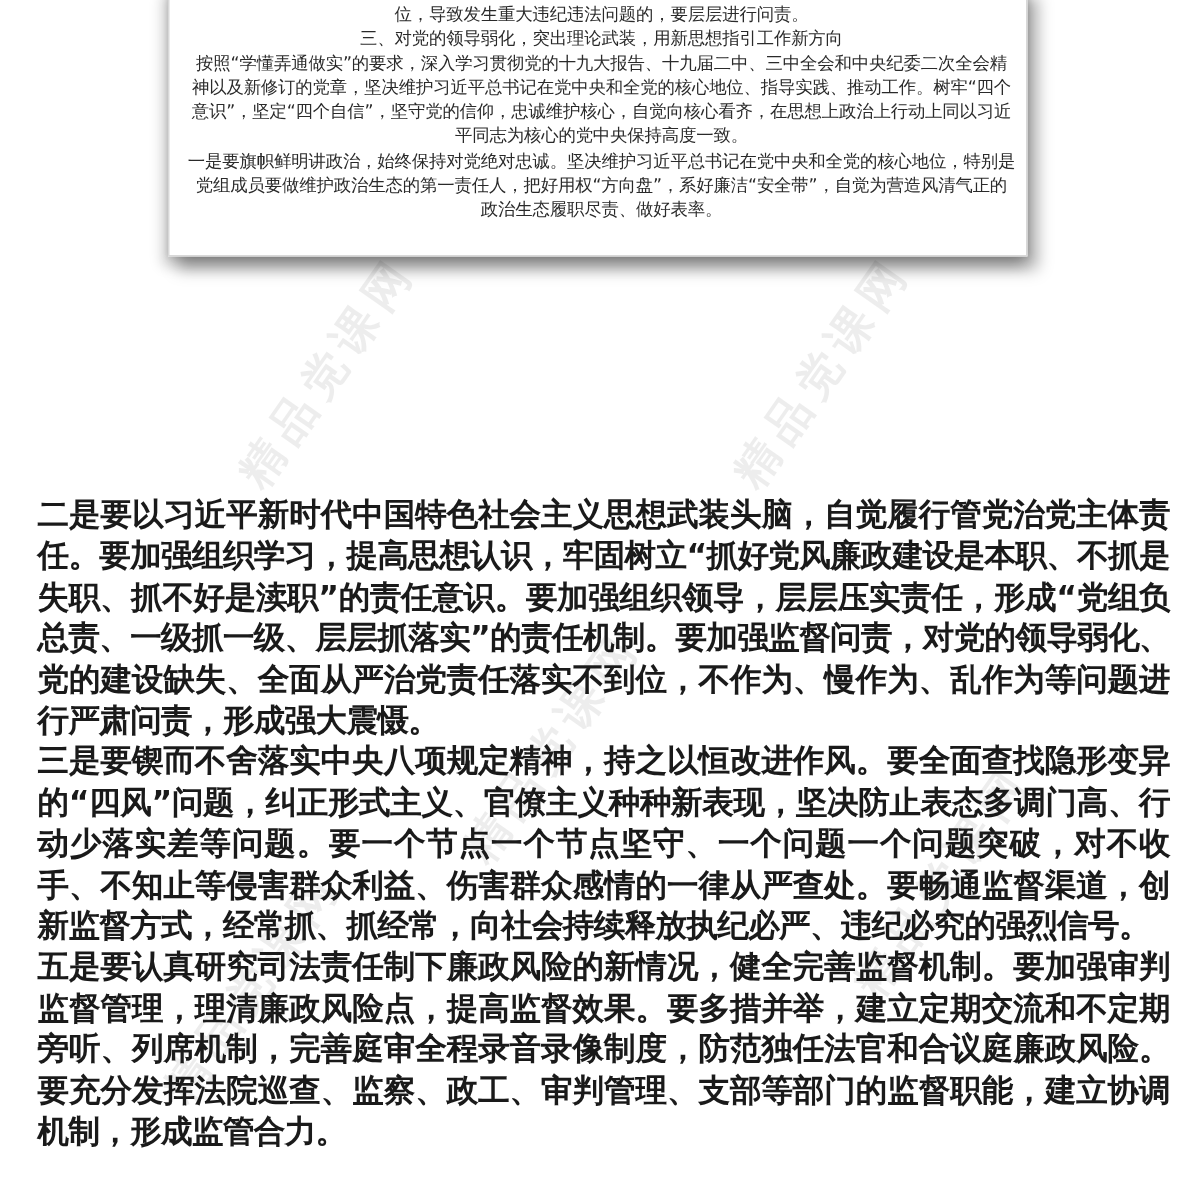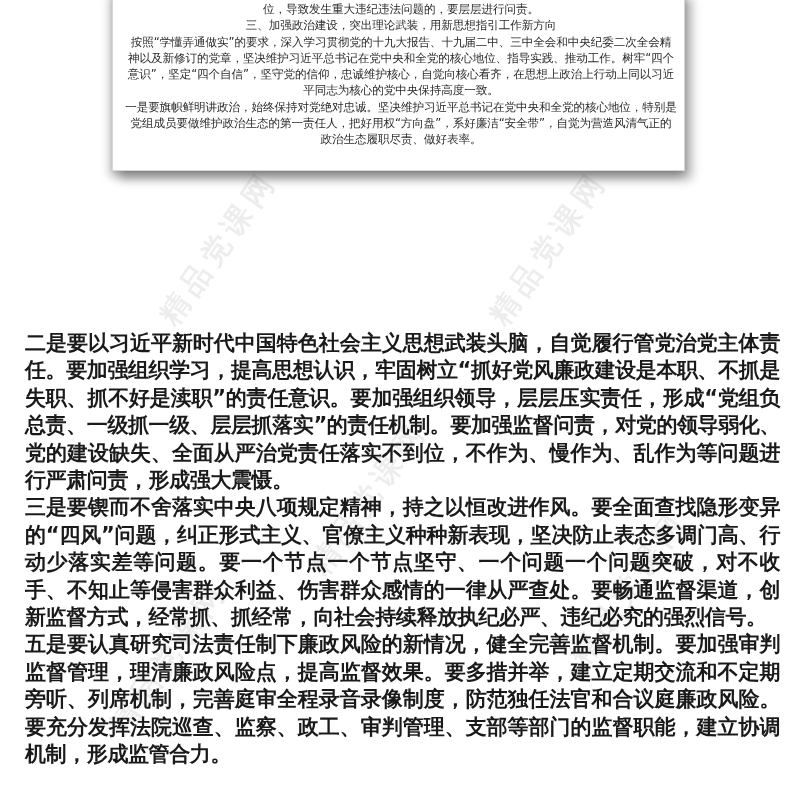--- a/index.html
+++ b/index.html
@@ -37,21 +37,21 @@
     text-align: justify; letter-spacing: -0.4px;
   }
   .body-text p { margin: 0; font-weight: bold; }
 </style>
 </head>
 <body>
 
 <div class="card">
   <div class="card-inner">
     <p>位，导致发生重大违纪违法问题的，要层层进行问责。</p>
-    <p>三、加强政治建设，突出理论武装，用新思想指引工作新方向</p>
+    <p>三、对党的领导弱化，突出理论武装，用新思想指引工作新方向</p>
     <p class="wrap">按照“学懂弄通做实”的要求，深入学习贯彻党的十九大报告、十九届二中、三中全会和中央纪委二次全会精神以及新修订的党章，坚决维护习近平总书记在党中央和全党的核心地位、指导实践、推动工作。树牢“四个意识”，坚定“四个自信”，坚守党的信仰，忠诚维护核心，自觉向核心看齐，在思想上政治上行动上同以习近平同志为核心的党中央保持高度一致。</p>
     <p class="wrap">一是要旗帜鲜明讲政治，始终保持对党绝对忠诚。坚决维护习近平总书记在党中央和全党的核心地位，特别是党组成员要做维护政治生态的第一责任人，把好用权“方向盘”，系好廉洁“安全带”，自觉为营造风清气正的政治生态履职尽责、做好表率。</p>
   </div>
 </div>
 
 <div class="watermark" style="left:150px; top:310px;">精品党课网</div>
 <div class="watermark" style="left:480px; top:310px;">精品党课网</div>
 <div class="watermark" style="left:300px; top:560px;">精品党课网</div>
 <div class="watermark" style="left:100px; top:720px;">精品党课网</div>
 <div class="watermark" style="left:560px; top:650px;">精品党课网</div>

